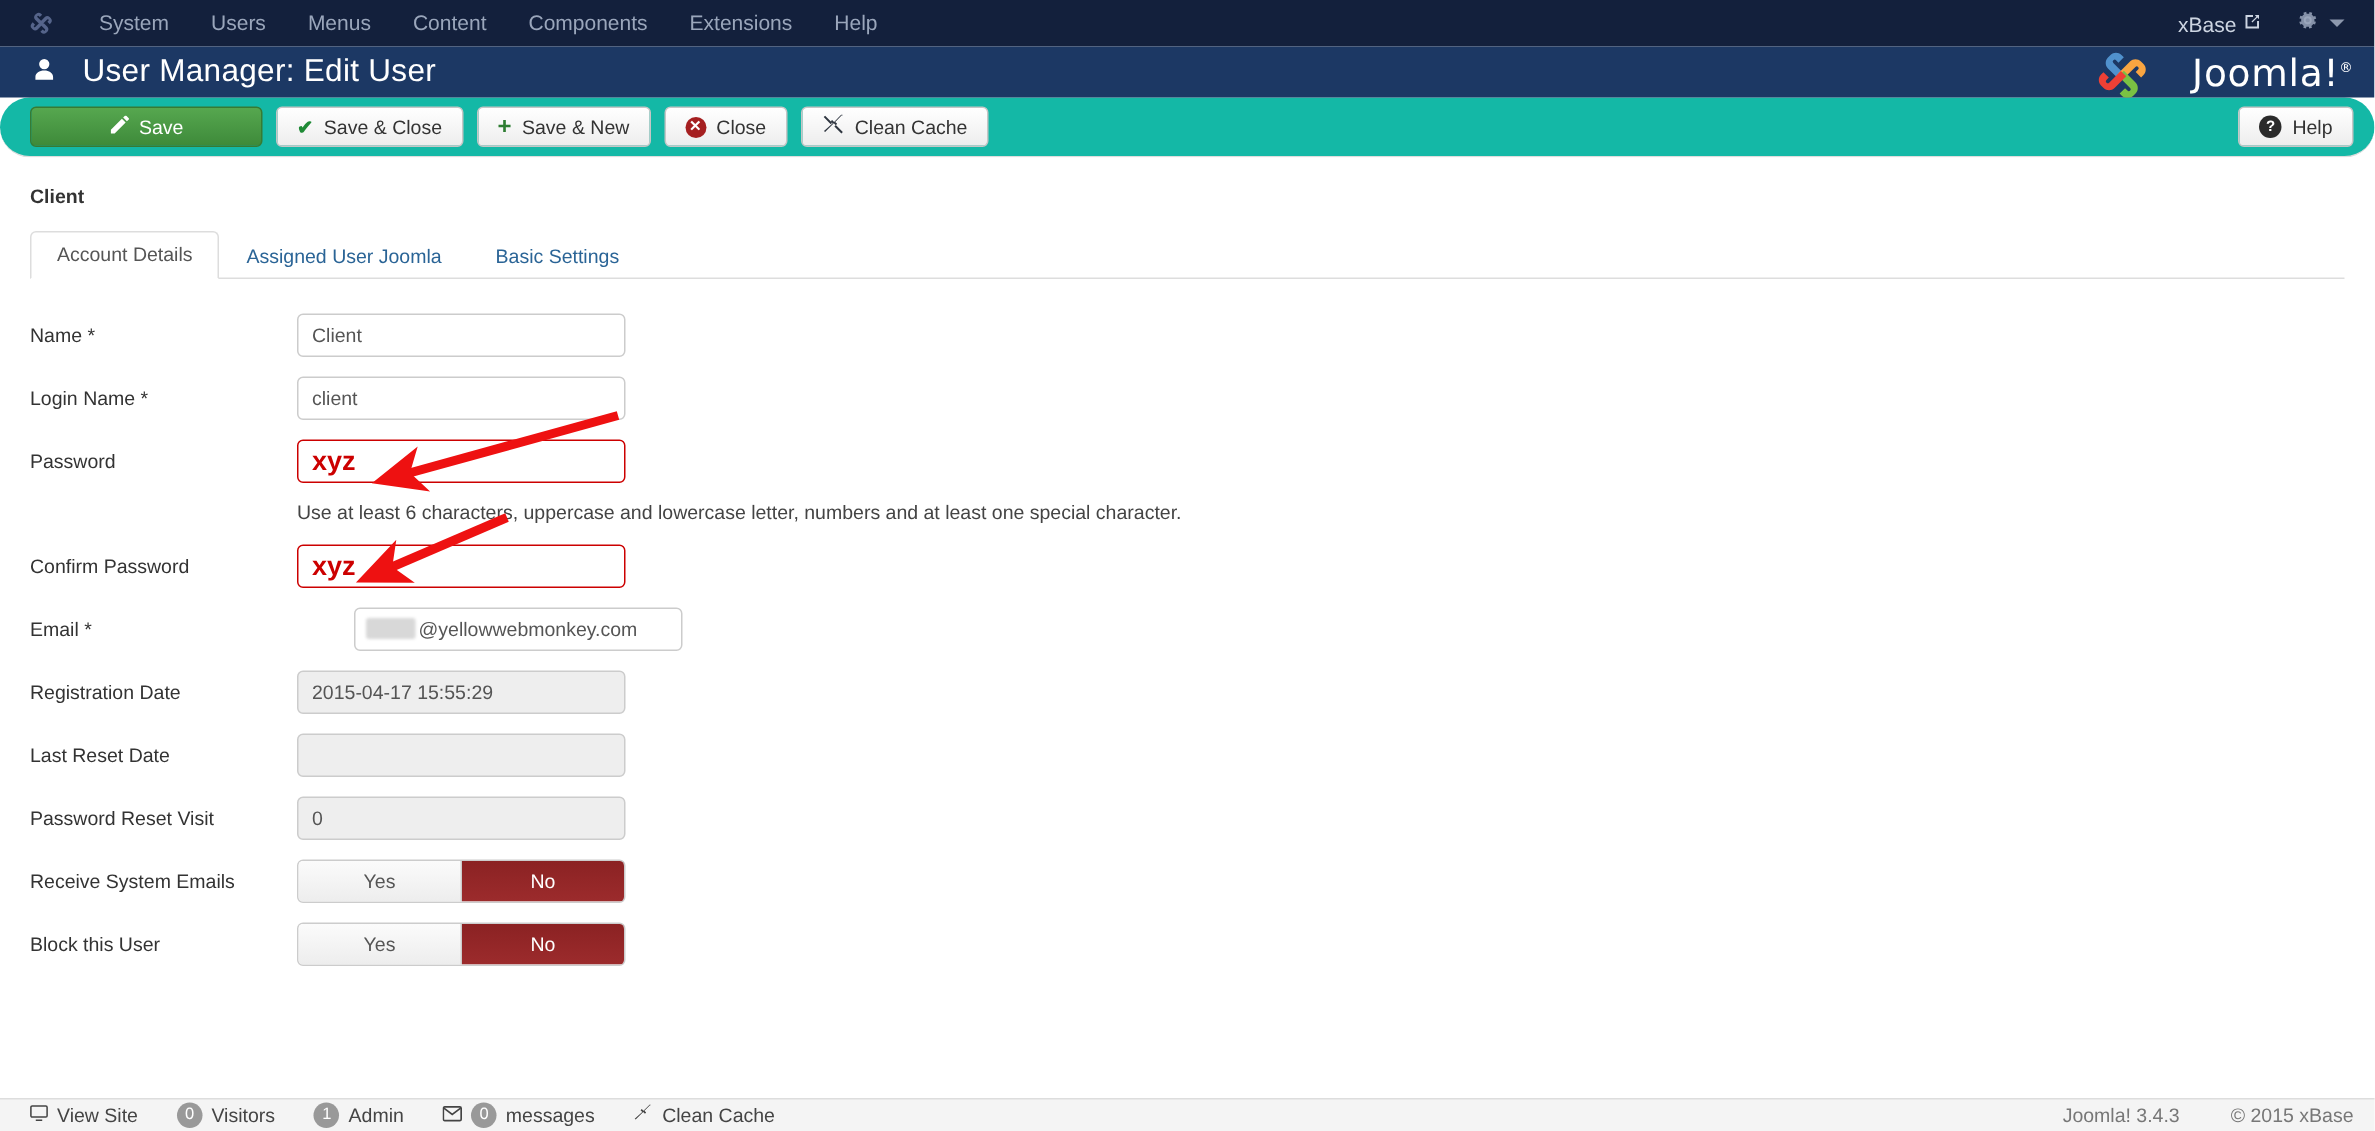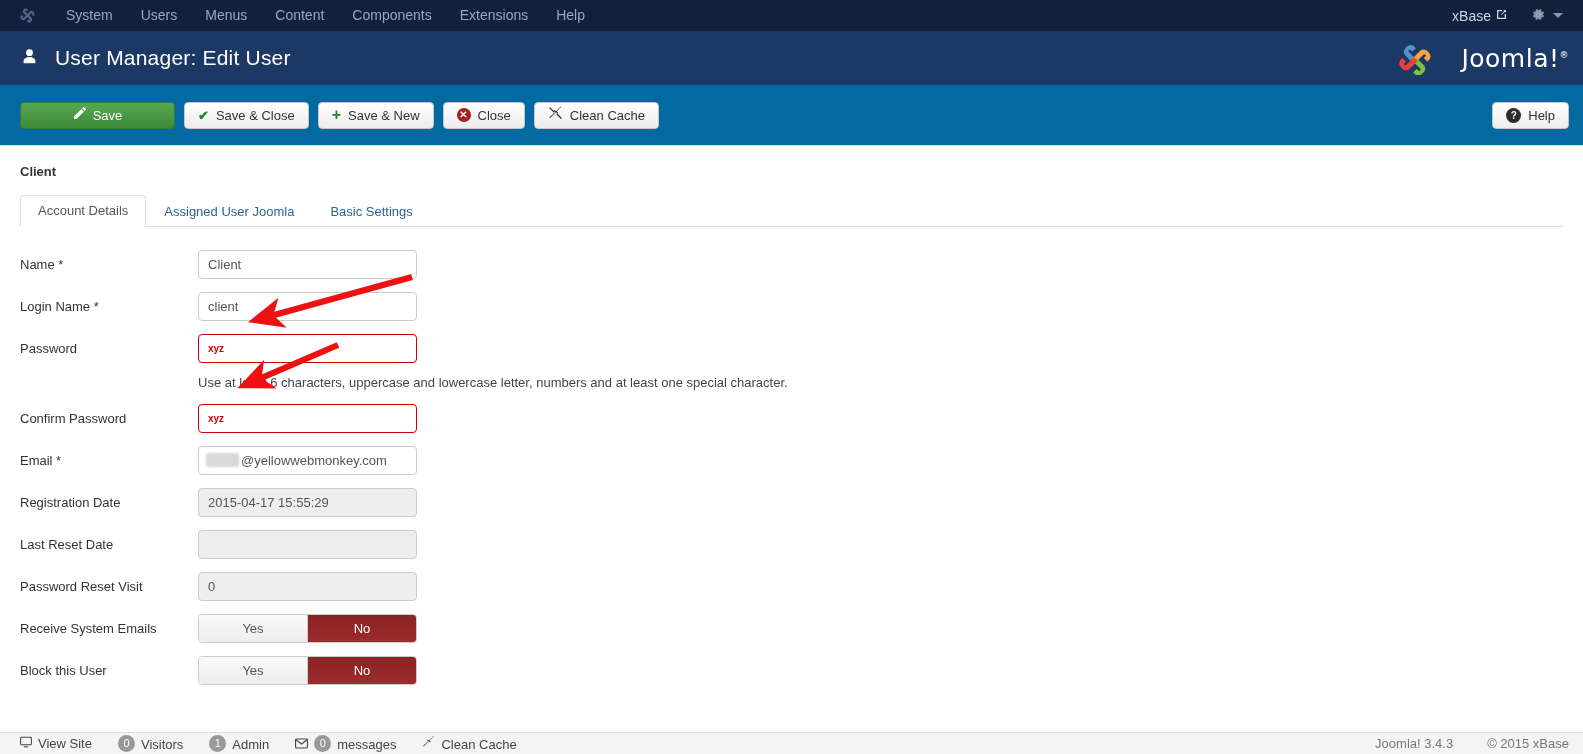--- a/index.html
+++ b/index.html
@@ -63,21 +63,21 @@
   .gear-icon { color: #9aa6bb; font-size: 15px; }
   .caret-down {
     width: 0; height: 0;
     border-left: 5px solid transparent;
     border-right: 5px solid transparent;
     border-top: 5px solid #8d98ad;
   }
 
   
   .header {
-    height: 54px;
+    height: 34px;
     background: #1c3864;
     display: flex;
     align-items: center;
     padding: 0 14px 0 20px;
     position: relative;
   }
   .header-usericon {
     color: #ffffff;
     font-size: 19px;
     margin-right: 16px;
@@ -99,26 +99,27 @@
     color: #ffffff;
     font-size: 25px;
     letter-spacing: .5px;
     position: relative;
     font-family: "DejaVu Sans", sans-serif;
   }
   .logo-text sup { font-size: 9px; vertical-align: super; }
 
   
   .toolbar {
-    height: 61px;
-    background: #0369a1;
+    height: 40px;
+    background: #14b8a6;
     border-bottom: 1px solid #dddddd;
     display: flex;
     align-items: center;
     padding: 0 14px 0 20px;
+    border-radius: 20px;
   }
   .btn {
     height: 27px;
     display: inline-flex;
     align-items: center;
     gap: 7px;
     padding: 0 13px;
     font-size: 13px;
     border: 1px solid #c6c6c6;
     border-radius: 4px;
@@ -213,28 +214,28 @@
     color: #555555;
     font-family: "Liberation Sans", sans-serif;
     background: #ffffff;
     outline: none;
   }
   .form-input.readonly { background: #eeeeee; color: #555555; }
   .form-input.invalid {
     border: 1px solid #cc0000;
     color: #cc0000;
     font-weight: bold;
-    font-size: 10px;
+    font-size: 18px;
   }
   .hint {
     font-size: 13px;
     color: #444444;
     margin: 1px 0 13px 178px;
   }
-  .email-wrap { position: relative; display: inline-block; }
+  .email-wrap { position: relative; display: inline-block; margin-left: 38px; }
   .redact {
     position: absolute;
     left: 8px; top: 7px;
     width: 33px; height: 14px;
     background: #d8d8d8;
     border-radius: 2px;
     filter: blur(1.2px);
   }
 
   
@@ -283,21 +284,21 @@
     border-top: 1px solid #dddddd;
     display: flex;
     align-items: center;
     padding: 0 14px 0 20px;
     font-size: 13px;
     color: #444444;
     overflow: hidden;
   }
   .footer-item {
     display: flex;
-    align-items: flex-end;
+    align-items: center;
     gap: 6px;
     margin-right: 26px;
     white-space: nowrap;
     cursor: pointer;
   }
   .badge {
     display: inline-block;
     min-width: 17px; height: 17px;
     border-radius: 9px;
     background: #999999;

